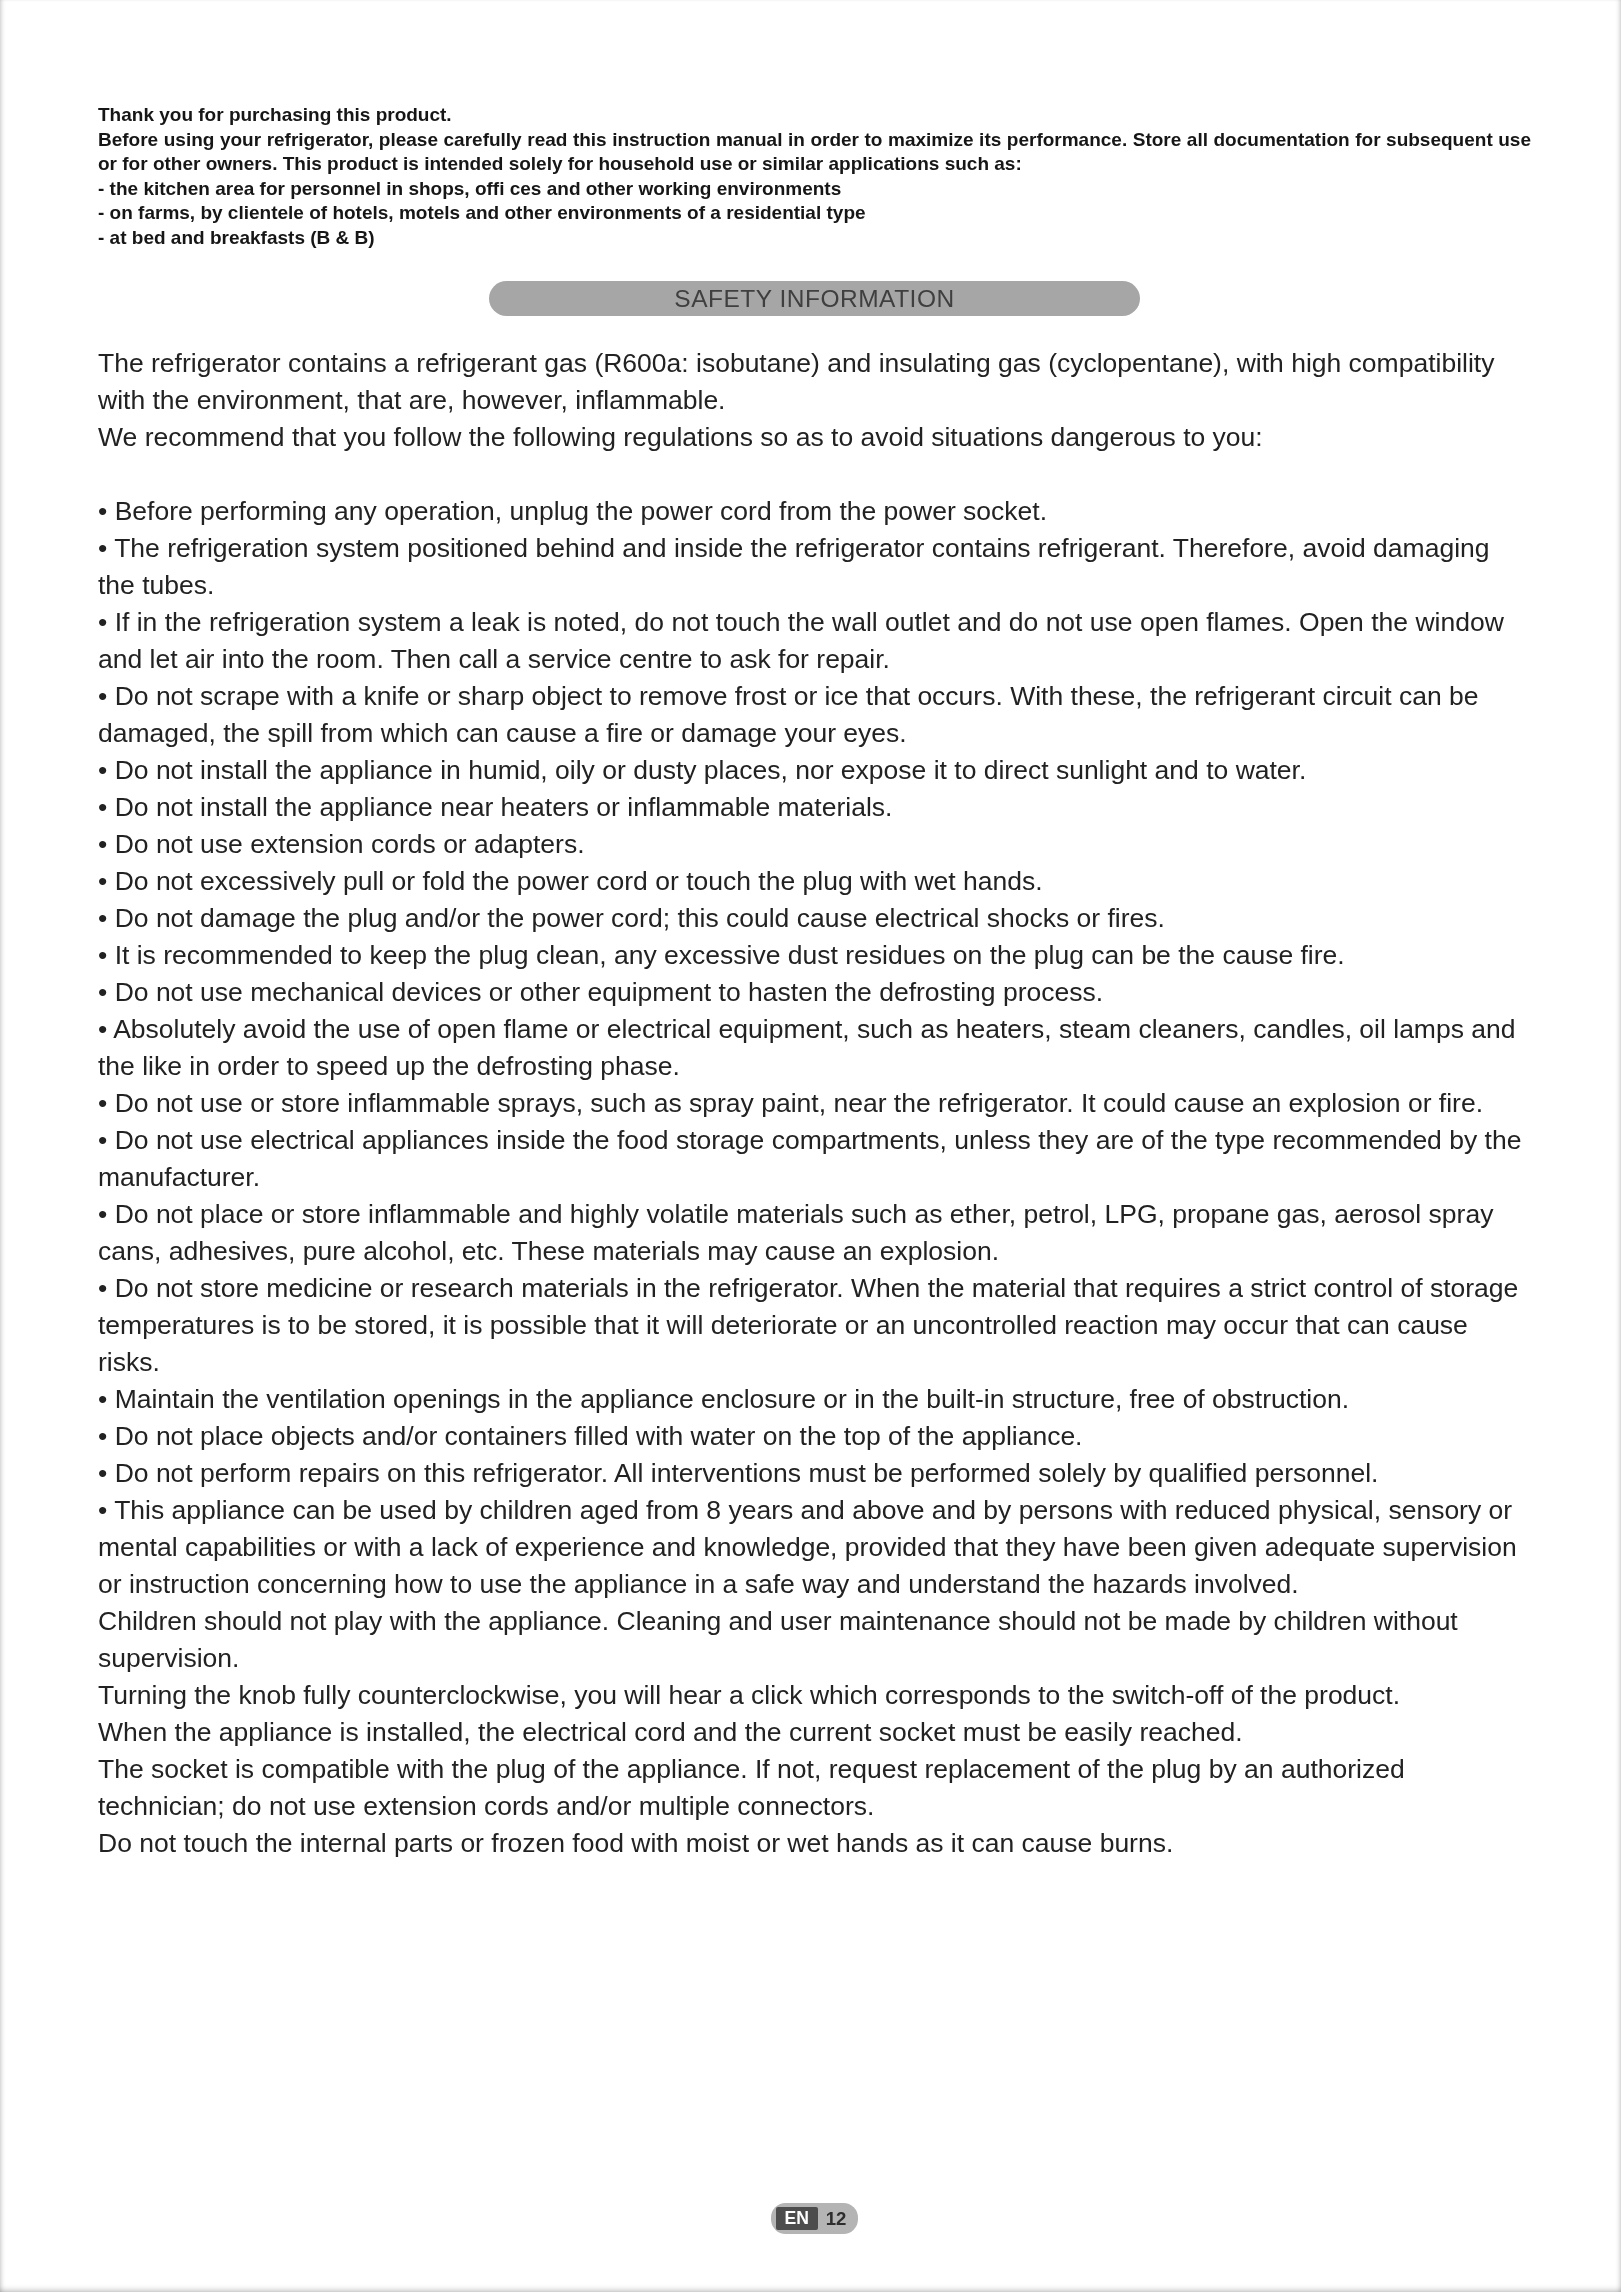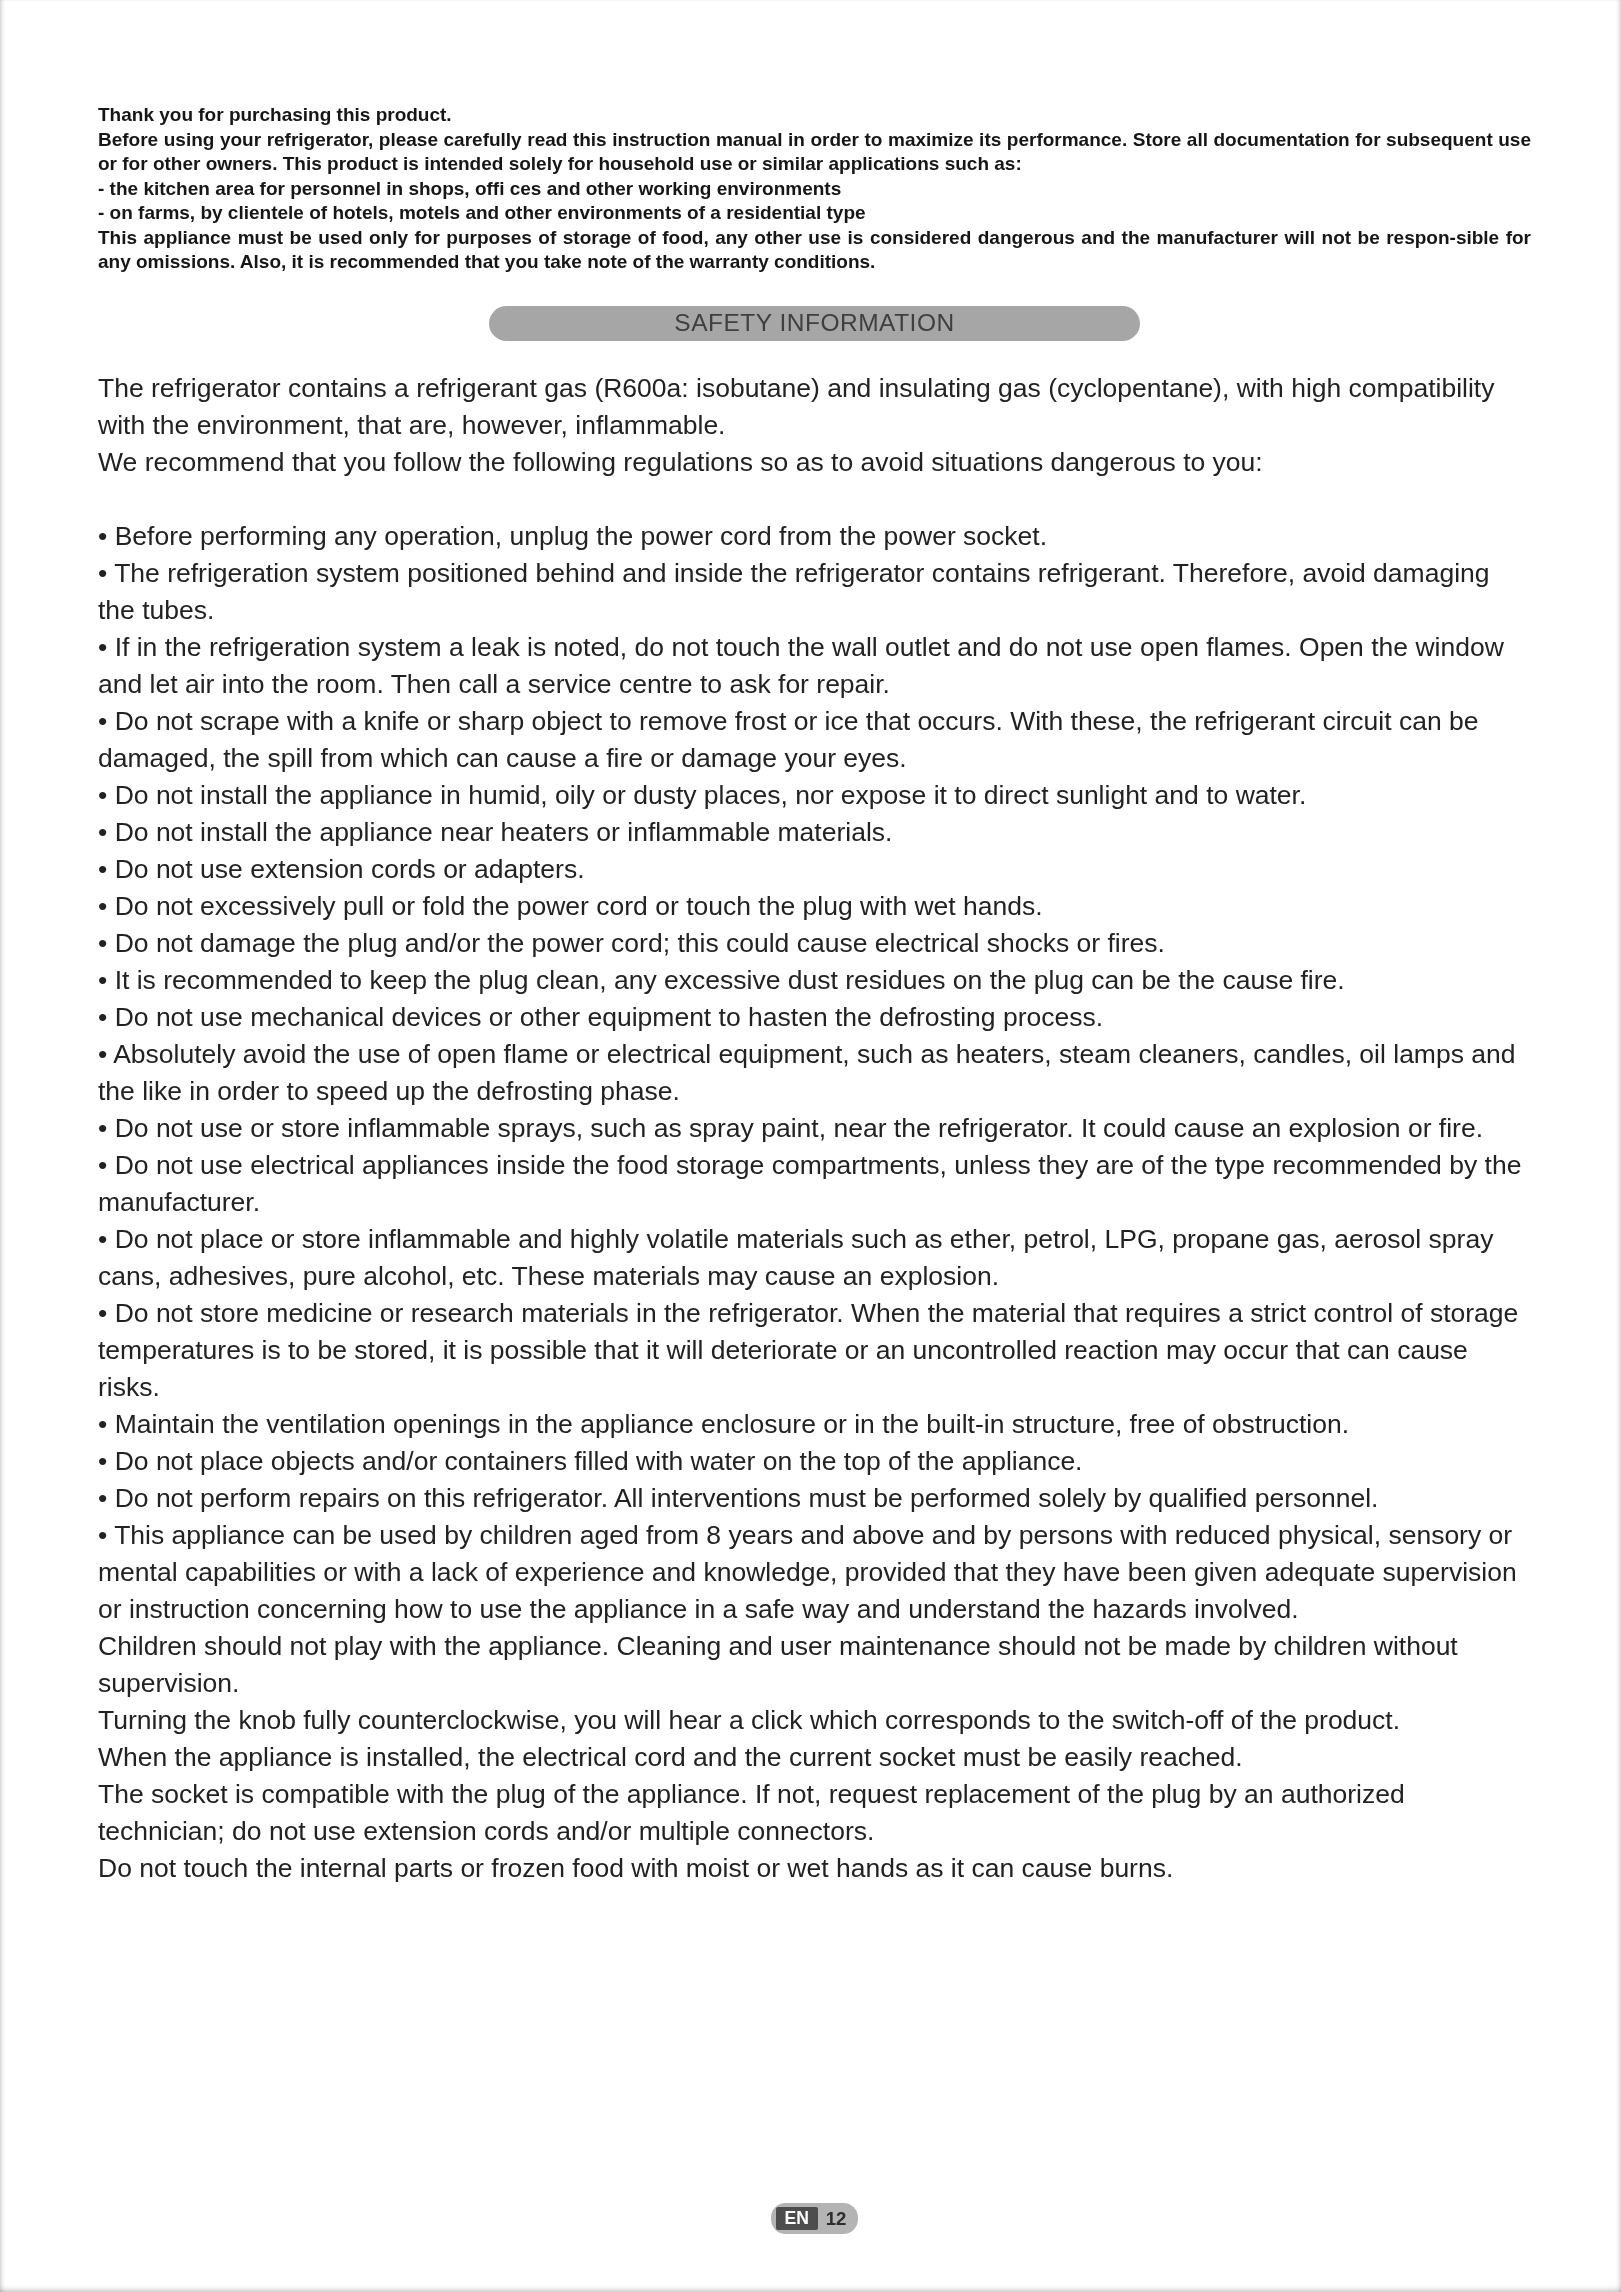--- a/index.html
+++ b/index.html
@@ -100,23 +100,23 @@
   <header class="intro">
 
       <p>Thank you for purchasing this product.</p>
 
       <p>Before using your refrigerator, please carefully read this instruction manual in order to maximize its performance. Store all documentation for subsequent use or for other owners. This product is intended solely for household use or similar applications such as:</p>
 
       <p>- the kitchen area for personnel in shops, offi ces and other working environments</p>
 
       <p>- on farms, by clientele of hotels, motels and other environments of a residential type</p>
 
+      <p>- at bed and breakfasts (B &amp; B)</p>
 
 
-      <p>This appliance must be used only for purposes of storage of food, any other use is considered dangerous and the manufacturer will not be respon-sible for any omissions. Also, it is recommended that you take note of the warranty conditions.</p>
     </header>
 
   <div class="band-row">
     <div class="safety-band">
       <span>SAFETY INFORMATION</span>
     </div>
   </div>
 
   <main class="body-text">
 

